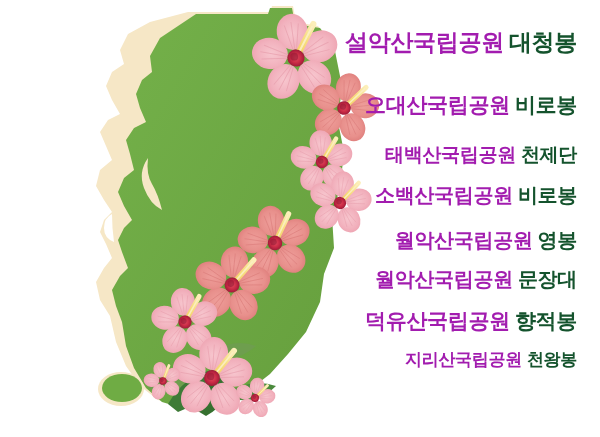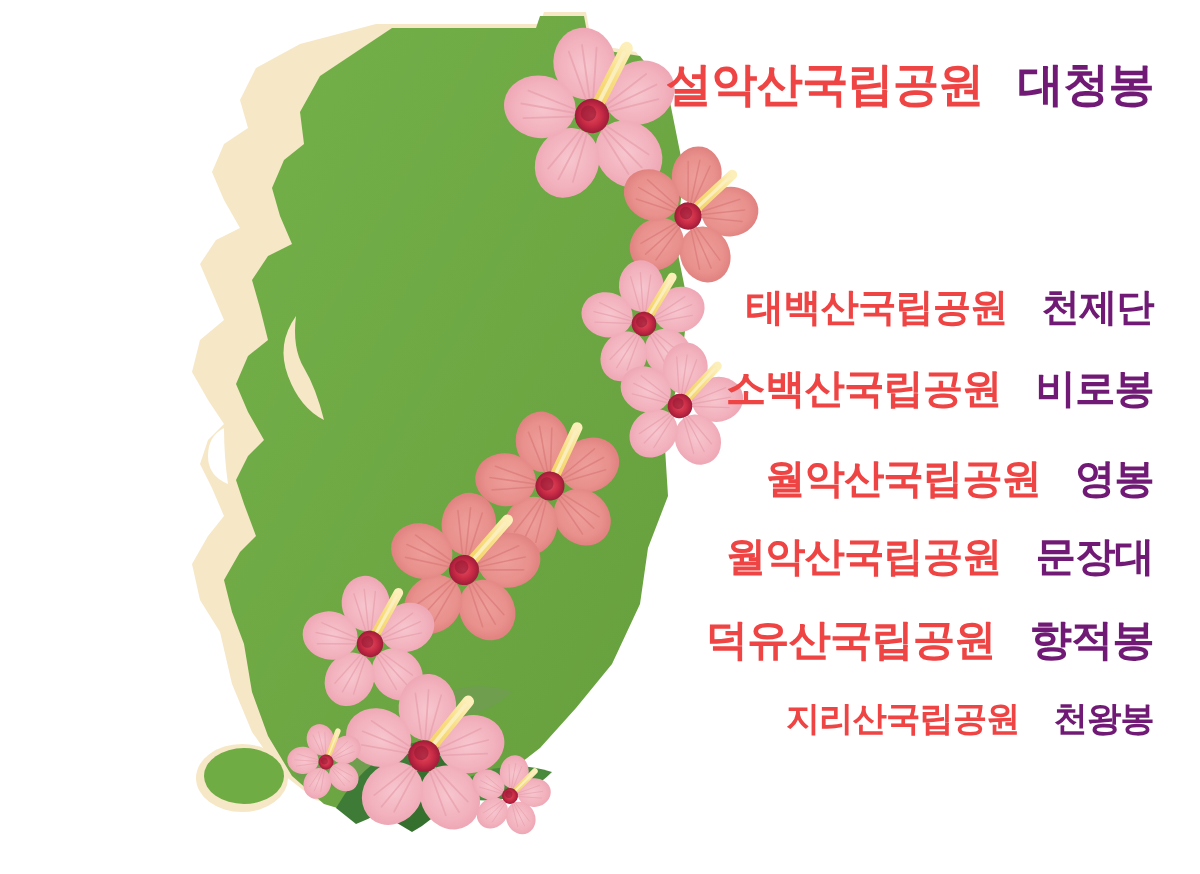--- a/index.html
+++ b/index.html
@@ -17,22 +17,22 @@
 
   
   #labels{position:absolute;left:0;top:0;width:600px;height:437px;}
   .label{
     position:absolute;
     white-space:nowrap;
     font-weight:bold;
     letter-spacing:-0.3px;
     line-height:1;
   }
-  .label .park{color:#ef4444;}
-  .label .peak{color:#701a75;margin-left:17px;}
+  .label .park{color:#a21caf;}
+  .label .peak{color:#14532d;margin-left:5px;}
 
   .lbl-0{right:23px;top:31px;font-size:23px;}
   .lbl-1{right:23px;top:94px;font-size:21px;}
   .lbl-2{right:23px;top:145px;font-size:19px;}
   .lbl-3{right:23px;top:185px;font-size:20px;}
   .lbl-4{right:23px;top:230px;font-size:20px;}
   .lbl-5{right:23px;top:269px;font-size:20px;}
   .lbl-6{right:23px;top:310px;font-size:21px;}
   .lbl-7{right:23px;top:351px;font-size:17px;}
 </style>
@@ -211,20 +211,23 @@
       <use href="#hibiscus-light" xlink:href="#hibiscus-light"></use>
     </g>
   </svg>
 
   <div id="labels">
 
     <div class="label lbl-0">
       <span class="park">설악산국립공원</span><span class="peak">대청봉</span>
     </div>
 
+    <div class="label lbl-1">
+      <span class="park">오대산국립공원</span><span class="peak">비로봉</span>
+    </div>
 
     <div class="label lbl-2">
       <span class="park">태백산국립공원</span><span class="peak">천제단</span>
     </div>
 
     <div class="label lbl-3">
       <span class="park">소백산국립공원</span><span class="peak">비로봉</span>
     </div>
 
     <div class="label lbl-4">

